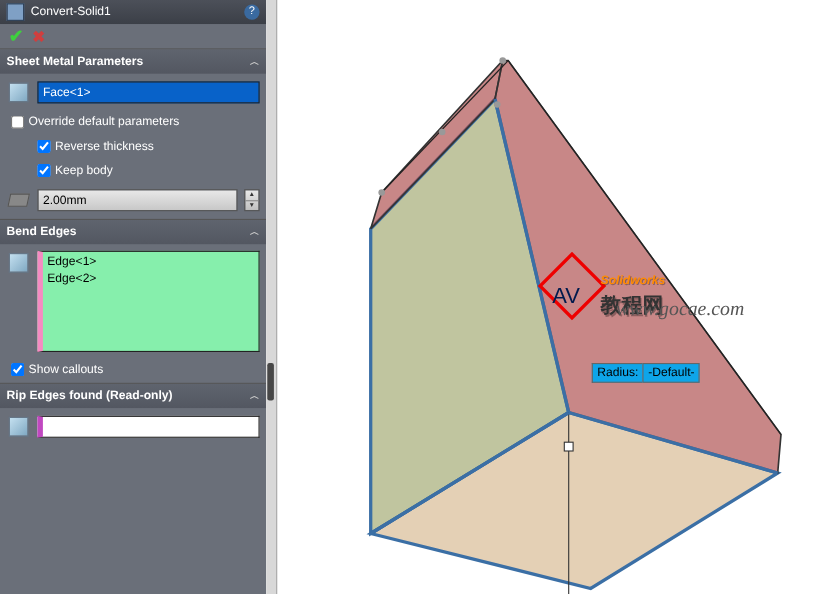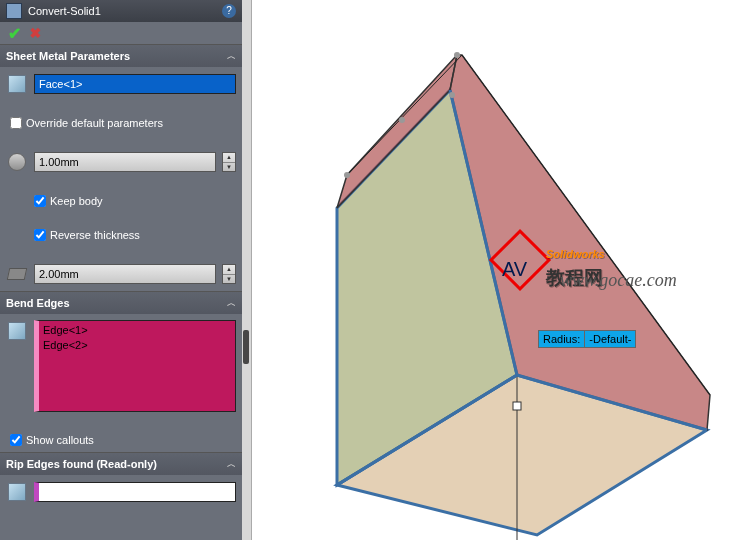--- a/index.html
+++ b/index.html
@@ -8,35 +8,35 @@
 .hdr{height:22px;background:linear-gradient(#4c5059,#3b3f47);display:flex;align-items:center;padding:0 6px;color:#fff}
 .hdr .icon{width:16px;height:16px;background:#7fa0c5;border:1px solid #2a3a50;margin-right:6px}
 .hdr .t{flex:1}
 .hdr .help{width:14px;height:14px;border-radius:50%;background:#3a6aa0;color:#fff;text-align:center;line-height:14px;font-size:10px}
 .actions{height:22px;display:flex;align-items:center;gap:8px;padding:0 8px;background:#6a6f79}
 .ok{color:#3ed03e;font-size:16px;font-weight:bold}
 .cancel{color:#d03e3e;font-size:14px;font-weight:bold}
 .sect{border-top:1px solid #555}
 .sect-h{height:22px;background:linear-gradient(#5f646e,#535761);display:flex;align-items:center;padding:0 6px;color:#fff;font-weight:bold;font-size:11px}
 .sect-h .chev{margin-left:auto;font-size:9px;color:#ccc}
-.sect-b{padding:6px;display:flex;flex-direction:column;gap:22px}
+.sect-b{padding:6px;display:flex;flex-direction:column;gap:10px}
 .row{display:flex;align-items:center;gap:6px}
 .slot{width:22px;height:22px;display:flex;align-items:center;justify-content:center}
 .cube{width:18px;height:18px;background:linear-gradient(135deg,#c4e0f0,#7fa8c2);border:1px solid #678}
 .disk{width:18px;height:18px;border-radius:50%;background:linear-gradient(#d0d0d0,#909090);border:1px solid #666}
 .hammer{width:18px;height:12px;background:#888;border:1px solid #555;transform:skewX(-12deg)}
 .selbox{flex:1;height:20px;background:#0862c9;border:1px solid #222;color:#fff;padding:0 4px;line-height:18px}
 .chk{display:flex;align-items:center;gap:4px;color:#fff;padding-left:4px}
 .chk input{width:12px;height:12px}
 .numrow{display:flex;align-items:center;gap:6px}
 .numin{flex:1;height:20px;background:linear-gradient(#e8e8e8,#c8c8c8);border:1px solid #555;display:flex;align-items:center;padding:0 4px}
 .spin{width:14px;height:20px;background:linear-gradient(#e8e8e8,#c0c0c0);border:1px solid #555;display:flex;flex-direction:column}
 .spin div{flex:1;display:flex;align-items:center;justify-content:center;font-size:6px;color:#333}
 .spin div:first-child{border-bottom:1px solid #888}
-.listbox{flex:1;height:92px;background:#be185d;border:1px solid #222;border-left:5px solid #f58bc2;padding:2px 4px;color:#000}
+.listbox{flex:1;height:92px;background:#86efac;border:1px solid #222;border-left:5px solid #f58bc2;padding:2px 4px;color:#000}
 .listbox div{line-height:15px}
 .btn{background:linear-gradient(#f4f4f4,#d4d4d4);border:1px solid #666;padding:2px 8px;color:#000}
 .abox{flex:1;height:20px;background:#fff;border:1px solid #222;border-left:5px solid #c048c0}
 .viewport{flex:1;position:relative;background:#fff}
 .sep{position:absolute;left:0;top:0;width:10px;height:540px;background:#d8d8d8;border-right:1px solid #aaa}
 .grip{position:absolute;left:1px;top:330px;width:6px;height:34px;background:#474747;border-radius:2px}
 svg.model{position:absolute;left:10px;top:0}
 .callout{position:absolute;left:296px;top:330px;display:flex;font-size:10px}
 .callout div{background:#0ea5e9;border:1px solid #666;padding:1px 4px;line-height:14px}
 .callout div:first-child{border-right:none}
@@ -70,37 +70,27 @@
       <div class="row">
         <div class="slot">
             <div class="cube"></div>
           </div>
         <div class="selbox">Face&lt;1&gt;</div>
       </div>
       <label class="chk">
         <input type="checkbox" style="">
           <span>Override default parameters</span>
       </label>
-      <div class="numrow">
-        <div class="slot">
-            <div class="disk"></div>
-          </div>
-        <div class="numin">1.00mm</div>
-        <div class="spin">
-            <div>▲</div>
-            <div>▼</div>
-          </div>
-      </div>
+      <label class="chk" style="padding-left:28px">
+        <input type="checkbox" checked="" style="">
+          <span>Reverse thickness</span>
+      </label>
       <label class="chk" style="padding-left:28px">
         <input type="checkbox" checked="" style="">
           <span>Keep body</span>
-      </label>
-      <label class="chk" style="padding-left:28px">
-        <input type="checkbox" checked="" style="">
-          <span>Reverse thickness</span>
       </label>
       <div class="numrow">
         <div class="slot">
             <div class="hammer"></div>
           </div>
         <div class="numin">2.00mm</div>
         <div class="spin">
             <div>▲</div>
             <div>▼</div>
           </div>

